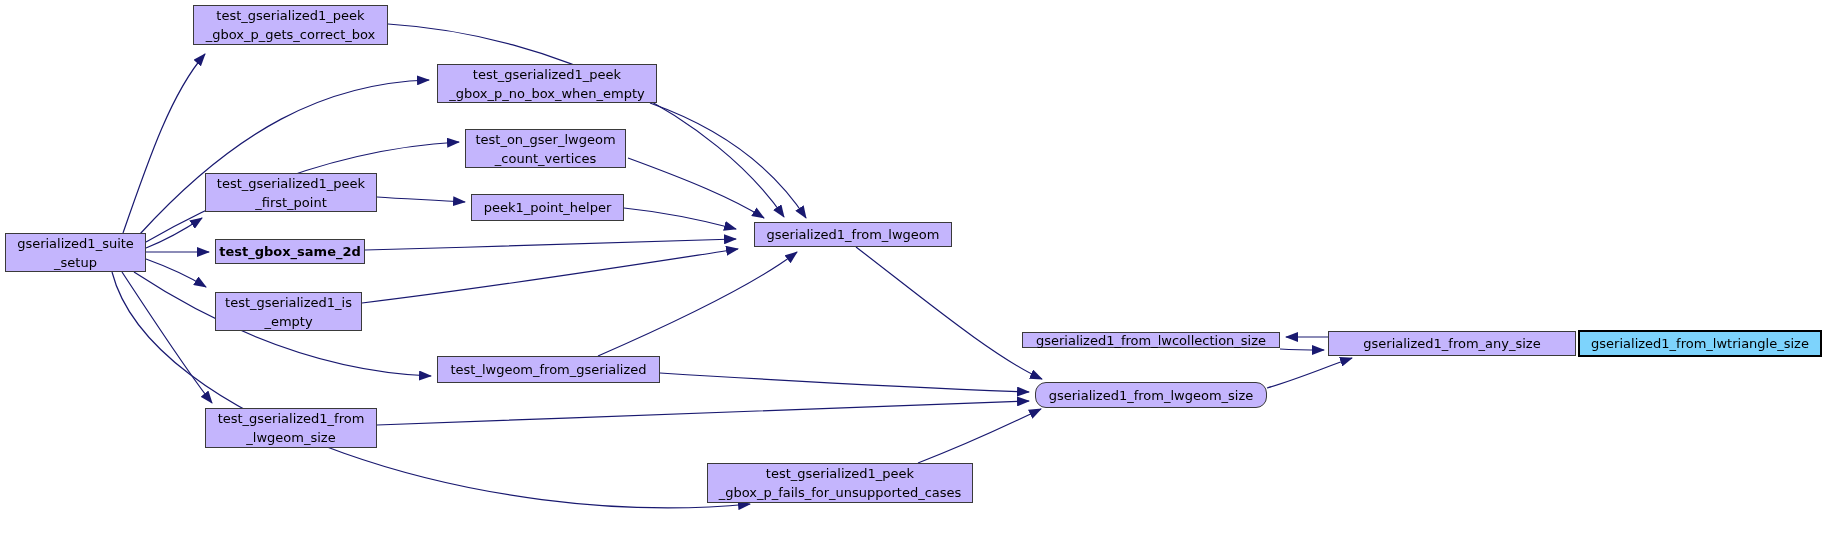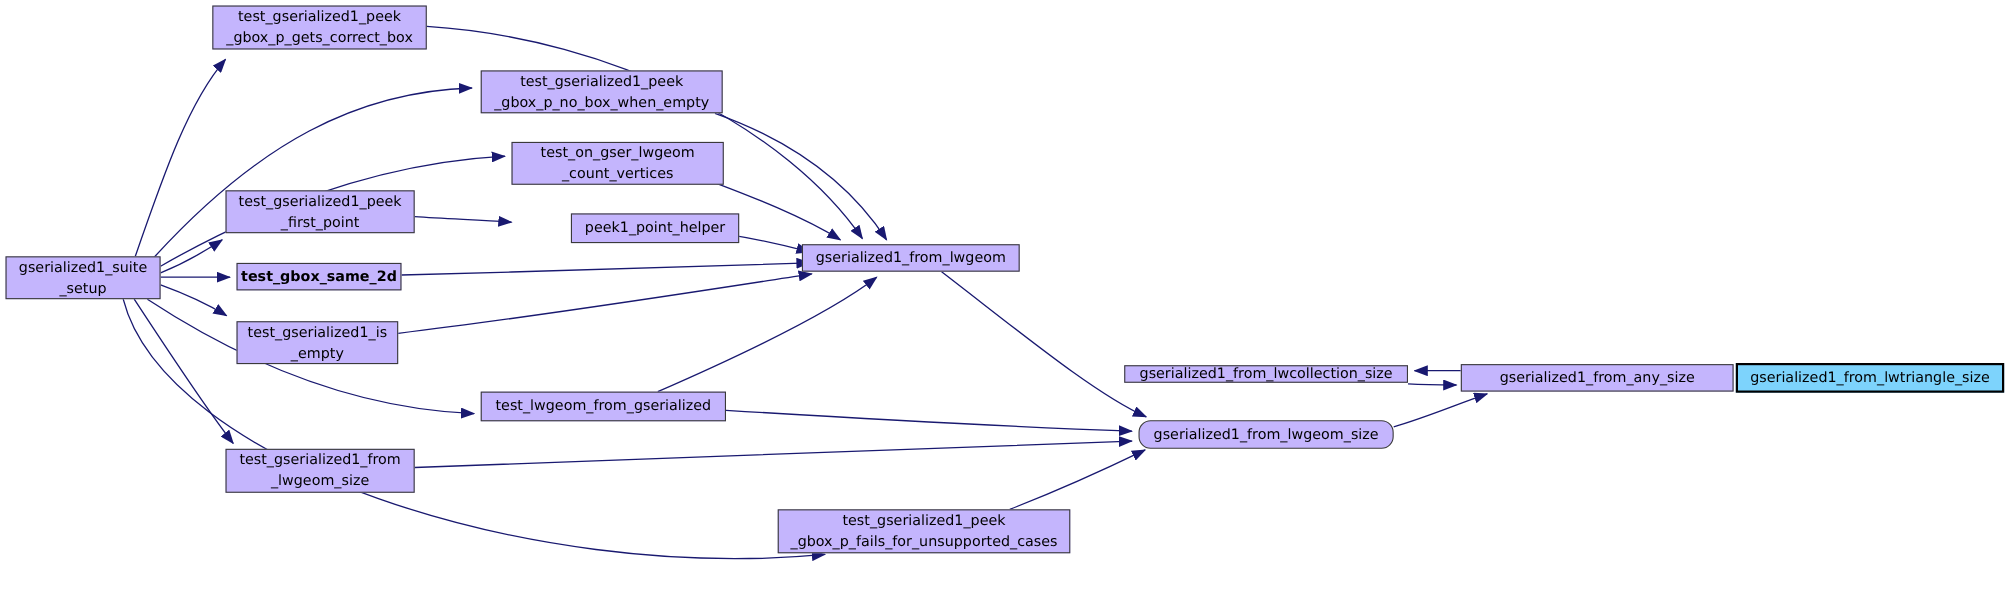--- a/index.html
+++ b/index.html
@@ -55,50 +55,50 @@
         <div>_setup</div>
       </div>
       <div class="node" style="left: 193px; top: 5px; width: 195px; height: 40px;">
         <div>test_gserialized1_peek</div>
         <div>_gbox_p_gets_correct_box</div>
       </div>
       <div class="node" style="left: 437px; top: 64px; width: 220px; height: 39px;">
         <div>test_gserialized1_peek</div>
         <div>_gbox_p_no_box_when_empty</div>
       </div>
-      <div class="node" style="left: 465px; top: 129px; width: 193px; height: 39px;">
+      <div class="node" style="left: 465px; top: 129px; width: 161px; height: 39px;">
         <div>test_on_gser_lwgeom</div>
         <div>_count_vertices</div>
       </div>
       <div class="node" style="left: 205px; top: 173px; width: 172px; height: 39px;">
         <div>test_gserialized1_peek</div>
         <div>_first_point</div>
       </div>
-      <div class="node" style="left: 471px; top: 194px; width: 153px; height: 27px; margin-left: 48px;">
+      <div class="node" style="left: 471px; top: 194px; width: 153px; height: 27px;">
         <div>peek1_point_helper</div>
       </div>
       <div class="node" style="left: 215px; top: 239px; width: 150px; height: 25px; font-weight: bold;">
         <div>test_gbox_same_2d</div>
       </div>
       <div class="node" style="left: 215px; top: 292px; width: 147px; height: 39px;">
         <div>test_gserialized1_is</div>
         <div>_empty</div>
       </div>
       <div class="node" style="left: 437px; top: 356px; width: 223px; height: 27px; align-items: center;">
         <div>test_lwgeom_from_gserialized</div>
       </div>
       <div class="node" style="left: 205px; top: 408px; width: 172px; height: 40px;">
         <div>test_gserialized1_from</div>
         <div>_lwgeom_size</div>
       </div>
       <div class="node" style="left: 707px; top: 463px; width: 266px; height: 40px;">
         <div>test_gserialized1_peek</div>
         <div>_gbox_p_fails_for_unsupported_cases</div>
       </div>
-      <div class="node" style="left: 729px; top: 222px; width: 198px; height: 25px;">
+      <div class="node" style="left: 754px; top: 222px; width: 198px; height: 25px;">
         <div>gserialized1_from_lwgeom</div>
       </div>
       <div class="node" style="left: 1022px; top: 332px; width: 258px; height: 16px;">
         <div>gserialized1_from_lwcollection_size</div>
       </div>
       <div class="node" style="left: 1328px; top: 331px; width: 248px; height: 25px;">
         <div>gserialized1_from_any_size</div>
       </div>
       <div class="node" style="left: 1035px; top: 382px; width: 232px; height: 26px; border-radius: 11px;">
         <div>gserialized1_from_lwgeom_size</div>

